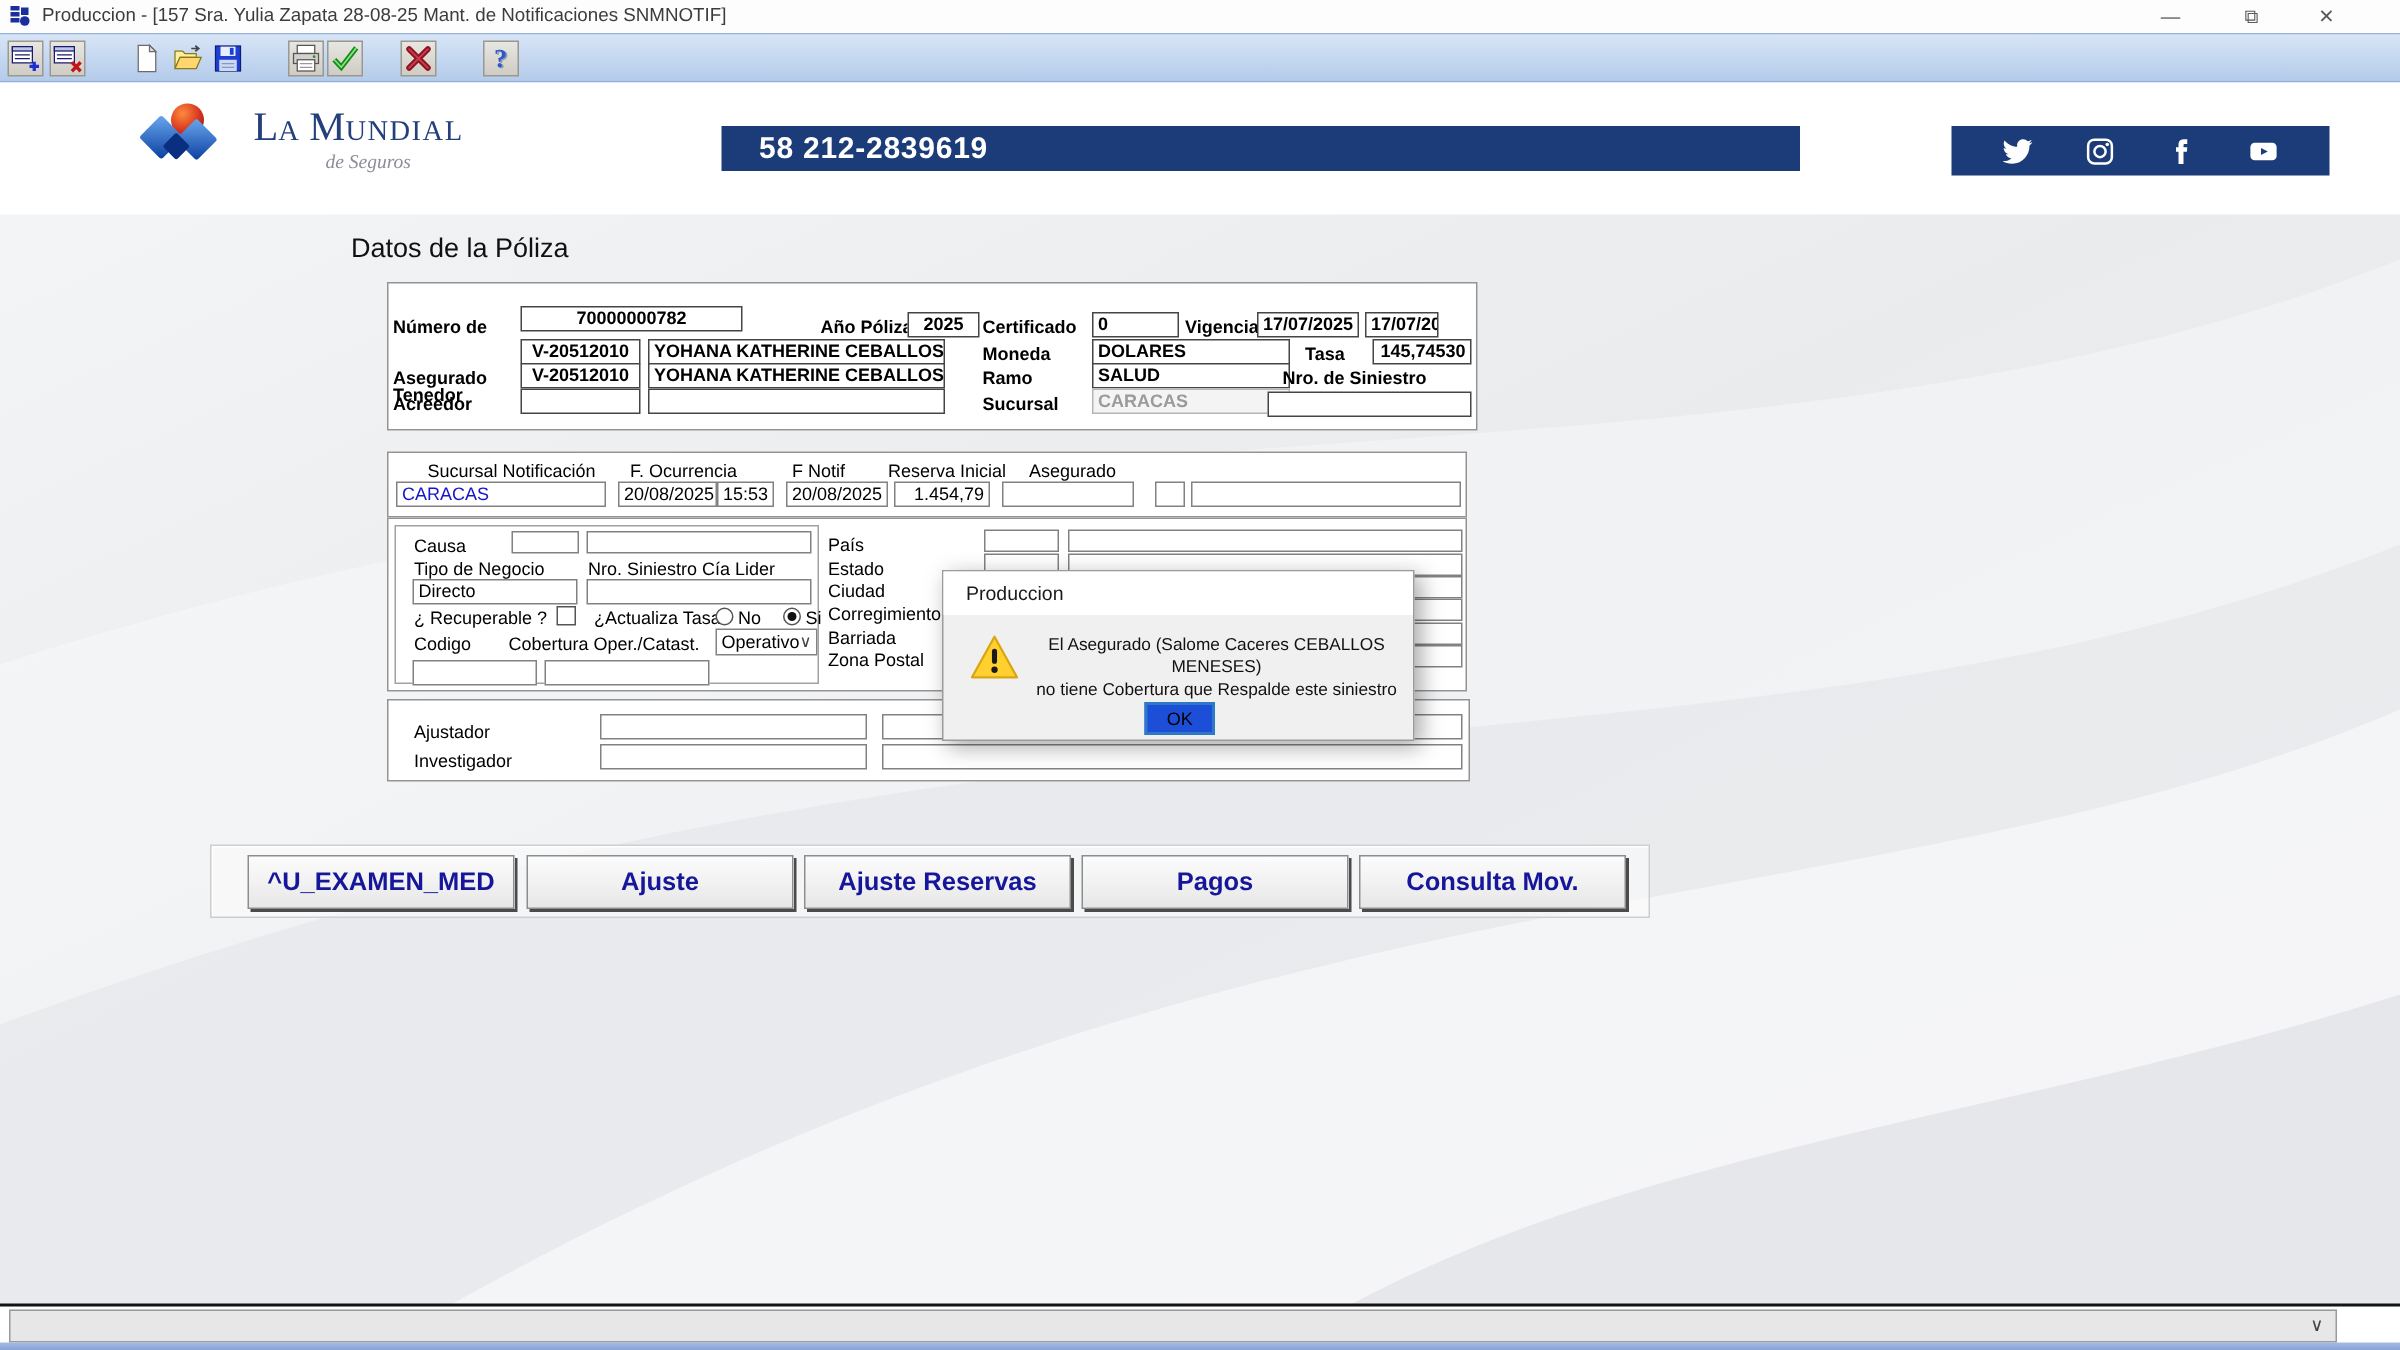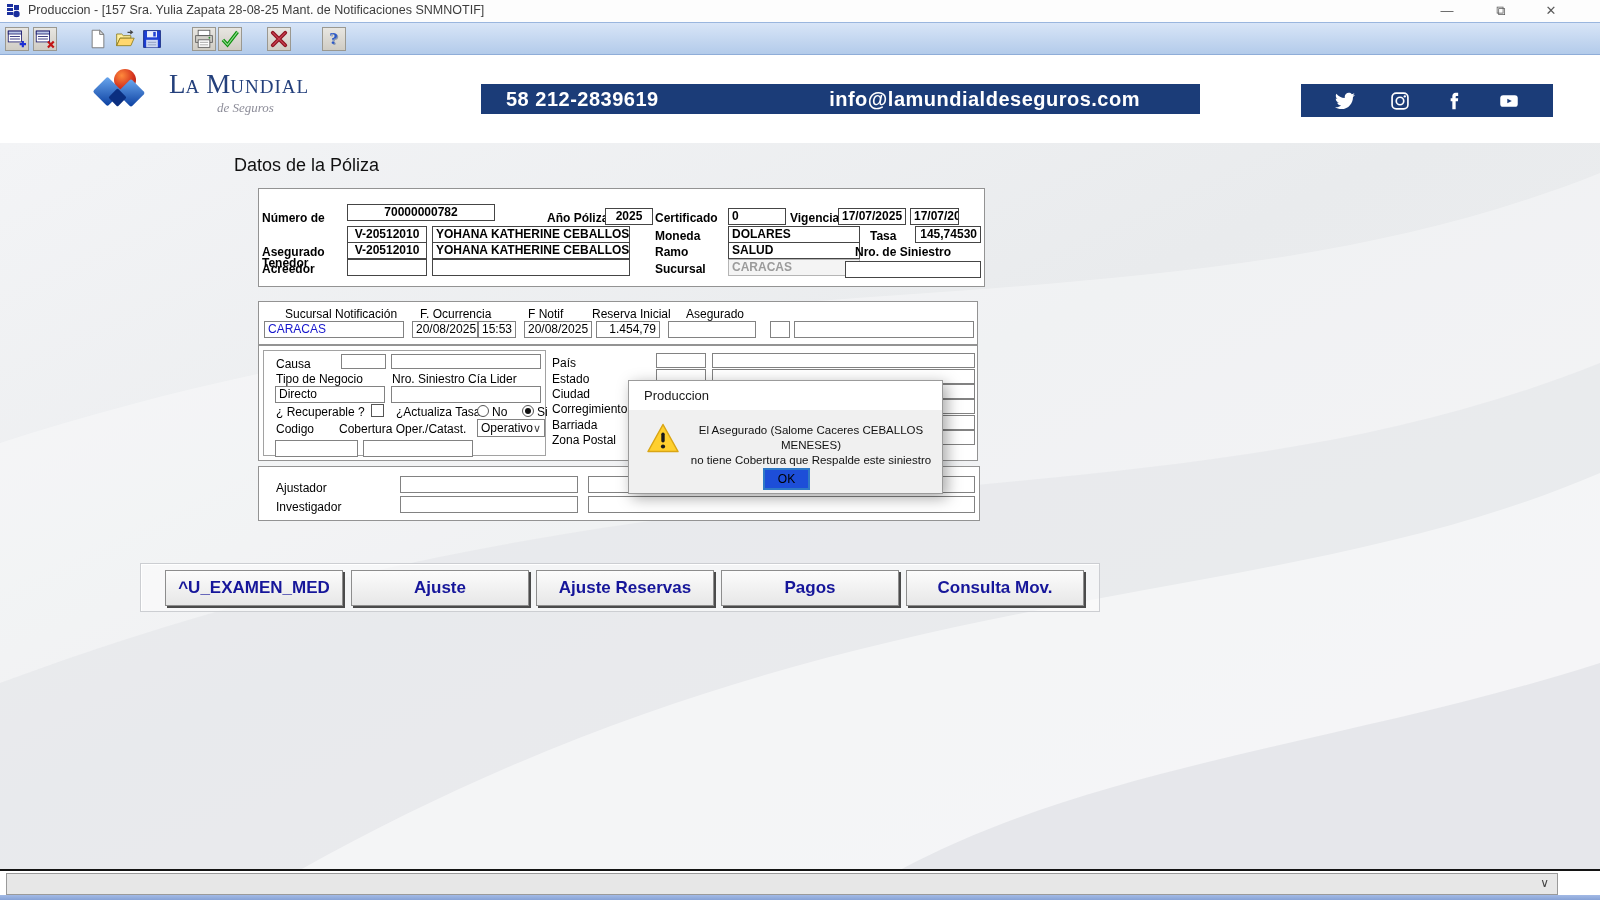--- a/index.html
+++ b/index.html
@@ -183,21 +183,20 @@
         <rect x="36" y="20" width="20" height="20" rx="2" transform="rotate(45 46 30)" fill="url(#bg1)"></rect>
         <rect x="26" y="28" width="13" height="13" rx="1.5" transform="rotate(45 32.5 34.5)" fill="#0b2f80"></rect>
       </svg>
       <div class="logotext">
         <div><span class="lg-big">L</span><span class="lg-sm">A</span><span class="lg-big" style="margin-left:6px;">M</span><span class="lg-sm">UNDIAL</span></div>
         <div class="tagline">de Seguros</div>
       </div>
     </div>
     <div class="navybar contactbar">
       <span class="ctxt">58 212-2839619</span>
-      <span class="ctxt">info@lamundialdeseguros.com</span>
     </div>
     <div class="navybar socialbar">
       <span>
           <svg viewBox="0 0 24 24">
             <path fill="#fff" d="M23.95 4.57c-.88.39-1.83.65-2.82.77 1.01-.61 1.79-1.57 2.16-2.72-.95.56-2 .96-3.13 1.18-.9-.96-2.17-1.56-3.59-1.56-2.72 0-4.92 2.2-4.92 4.92 0 .39.04.76.13 1.12C7.69 8.09 4.07 6.13 1.64 3.16c-.43.72-.67 1.56-.67 2.47 0 1.71.87 3.21 2.19 4.1-.81-.03-1.57-.25-2.23-.62v.06c0 2.39 1.69 4.37 3.95 4.83-.41.11-.85.17-1.3.17-.31 0-.61-.03-.91-.09.63 1.95 2.44 3.38 4.6 3.42-1.68 1.32-3.81 2.1-6.1 2.1-.39 0-.78-.02-1.17-.07 2.19 1.39 4.77 2.21 7.56 2.21 9.05 0 14-7.5 14-13.99v-.63c.96-.69 1.8-1.56 2.46-2.55z"></path>
           </svg>
         </span>
       <span>
           <svg viewBox="0 0 24 24">
             <rect x="2.5" y="2.5" width="19" height="19" rx="5" fill="none" stroke="#fff" stroke-width="2"></rect>

